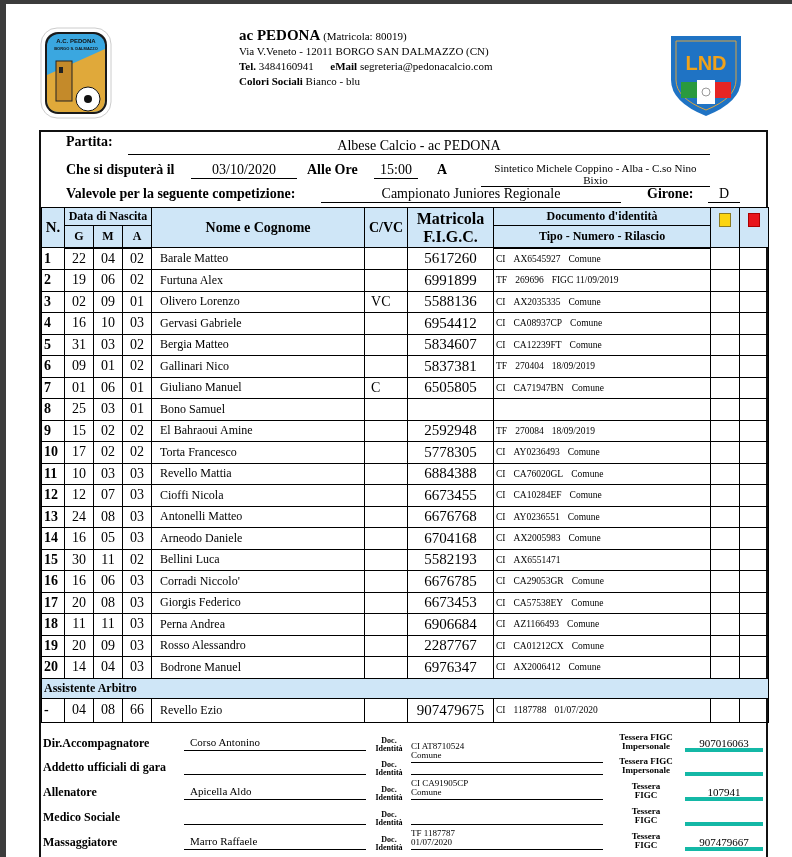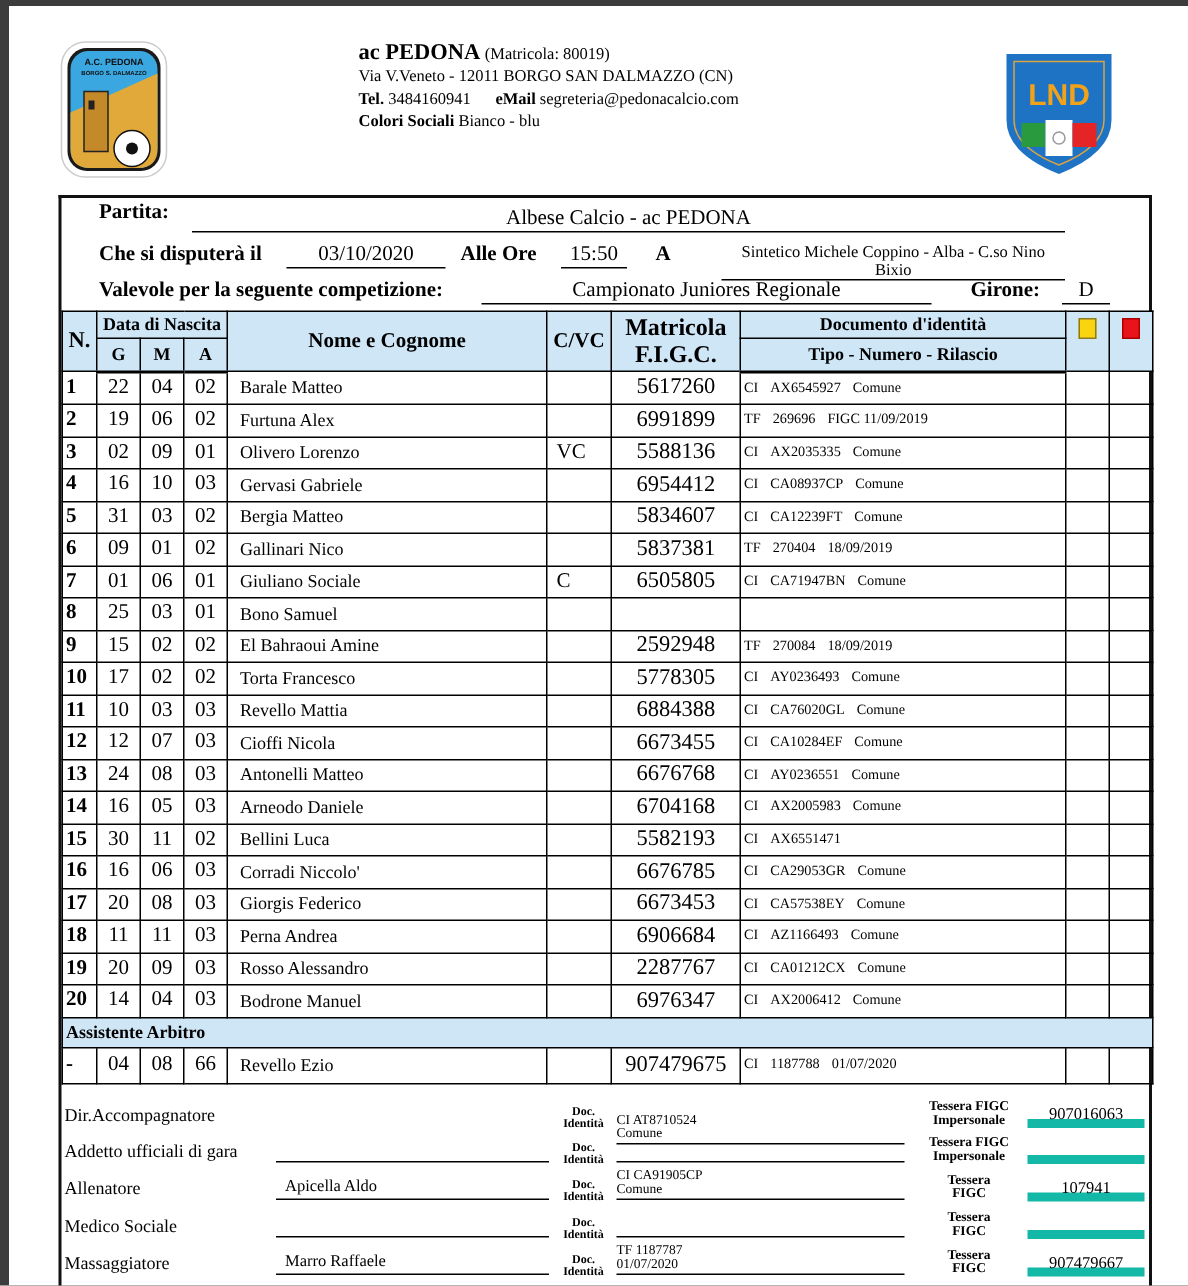--- a/index.html
+++ b/index.html
@@ -28,26 +28,26 @@
   .c-cap{text-align:left;padding-left:6px !important;}
   .c-mat{text-align:center;font-size:15px !important;}
   .c-doc{font-size:9.5px !important;padding-left:2px !important;white-space:nowrap;}
   .c-doc span{margin-right:8px;}
   .card{display:inline-block;width:10px;height:12px;border:1px solid #8a7a20;vertical-align:middle;}
   .card.yellow{background:#fbd410;}
   .card.red{background:#e8141a;border-color:#a00;}
   .section-row td{background:#cfe6f7;font-weight:bold;font-size:12px !important;padding-left:2px !important;height:19px !important;}
   
   .staff{position:absolute;left:0;width:727px;}
-  .staff .role{position:absolute;left:2px;font-weight:normal;font-size:12px;}
+  .staff .role{position:absolute;left:2px;font-weight:bold;font-size:12px;}
   .staff .val{position:absolute;left:143px;width:182px;border-bottom:1px solid #000;font-size:11px;padding-left:6px;box-sizing:border-box;}
   .staff .doclbl{position:absolute;left:330px;width:36px;text-align:center;font-size:8px;font-weight:bold;line-height:8px;}
   .staff .docval{position:absolute;left:370px;width:192px;border-bottom:1px solid #000;font-size:9px;line-height:9px;box-sizing:border-box;}
   .staff .tlbl{position:absolute;left:570px;width:70px;text-align:center;font-size:9px;font-weight:bold;line-height:9px;}
-  .staff .tval{position:absolute;left:644px;width:78px;border-bottom:6px solid #14b8a6;font-size:11px;text-align:center;box-sizing:border-box;}
+  .staff .tval{position:absolute;left:644px;width:78px;border-bottom:4px solid #14b8a6;font-size:11px;text-align:center;box-sizing:border-box;}
 </style>
 </head>
 <body>
 
 <div class="page">
 
   <svg class="club-logo" viewBox="0 0 72 92">
     <rect x="1" y="1" width="70" height="90" rx="16" fill="#fff" stroke="#ccc"></rect>
     <rect x="5" y="5" width="62" height="82" rx="13" fill="#1a1a1a"></rect>
     <rect x="7" y="7" width="58" height="78" rx="12" fill="#3aa7e0"></rect>
@@ -78,21 +78,21 @@
   </svg>
 
   <div class="frame">
 
     <div class="line lbl" style="left:25px;top:2px;">Partita:</div>
     <div class="fill" style="left:87px;top:6px;width:582px;">Albese Calcio - ac PEDONA</div>
 
     <div class="line lbl" style="left:25px;top:30px;">Che si disputerà il</div>
     <div class="fill" style="left:150px;top:30px;width:106px;">03/10/2020</div>
     <div class="line lbl" style="left:266px;top:30px;">Alle Ore</div>
-    <div class="fill" style="left:333px;top:30px;width:44px;">15:50</div>
+    <div class="fill" style="left:333px;top:30px;width:44px;">15:00</div>
     <div class="line lbl" style="left:396px;top:30px;">A</div>
     <div class="fill" style="left:440px;top:30px;width:229px;font-size:11px;text-align:center;">Sintetico Michele Coppino - Alba - C.so Nino Bixio</div>
 
     <div class="line lbl" style="left:25px;top:54px;">Valevole per la seguente competizione:</div>
     <div class="fill" style="left:280px;top:54px;width:300px;">Campionato Juniores Regionale</div>
     <div class="line lbl" style="left:606px;top:54px;">Girone:</div>
     <div class="fill" style="left:667px;top:54px;width:32px;">D</div>
 
     <table class="roster">
       <colgroup>
@@ -196,21 +196,21 @@
             <td class="c-mat">5837381</td>
             <td class="c-doc"><span>TF</span><span>270404</span><span>18/09/2019</span></td>
             <td></td>
             <td></td>
           </tr>
           <tr>
             <td class="c-n">7</td>
             <td class="c-d">01</td>
             <td class="c-d">06</td>
             <td class="c-d">01</td>
-            <td class="c-name">Giuliano Sociale</td>
+            <td class="c-name">Giuliano Manuel</td>
             <td class="c-cap">C</td>
             <td class="c-mat">6505805</td>
             <td class="c-doc"><span>CI</span><span>CA71947BN</span><span>Comune</span></td>
             <td></td>
             <td></td>
           </tr>
           <tr>
             <td class="c-n">8</td>
             <td class="c-d">25</td>
             <td class="c-d">03</td>
@@ -380,20 +380,21 @@
             <td class="c-doc" style="height: 23px;"><span>CI</span><span>1187788</span><span>01/07/2020</span></td>
             <td style="height: 23px;"></td>
             <td style="height: 23px;"></td>
           </tr>
         </tbody>
     </table>
 
     <div id="staff">
         <div class="staff" style="top: 598px; height: 24px;">
           <div class="role" style="top:6px">Dir.Accompagnatore</div>
+          <div class="val" style="top:4px;height:17px;line-height:17px">Corso Antonino</div>
           <div class="doclbl" style="top:7px">
             <div>Doc.</div>
             <div>Identità</div>
           </div>
           <div class="docval" style="top:12px;height:21px">
             <div>CI  AT8710524</div>
             <div>Comune</div>
           </div>
           <div class="tlbl" style="top:3px">
             <div>Tessera FIGC</div>

